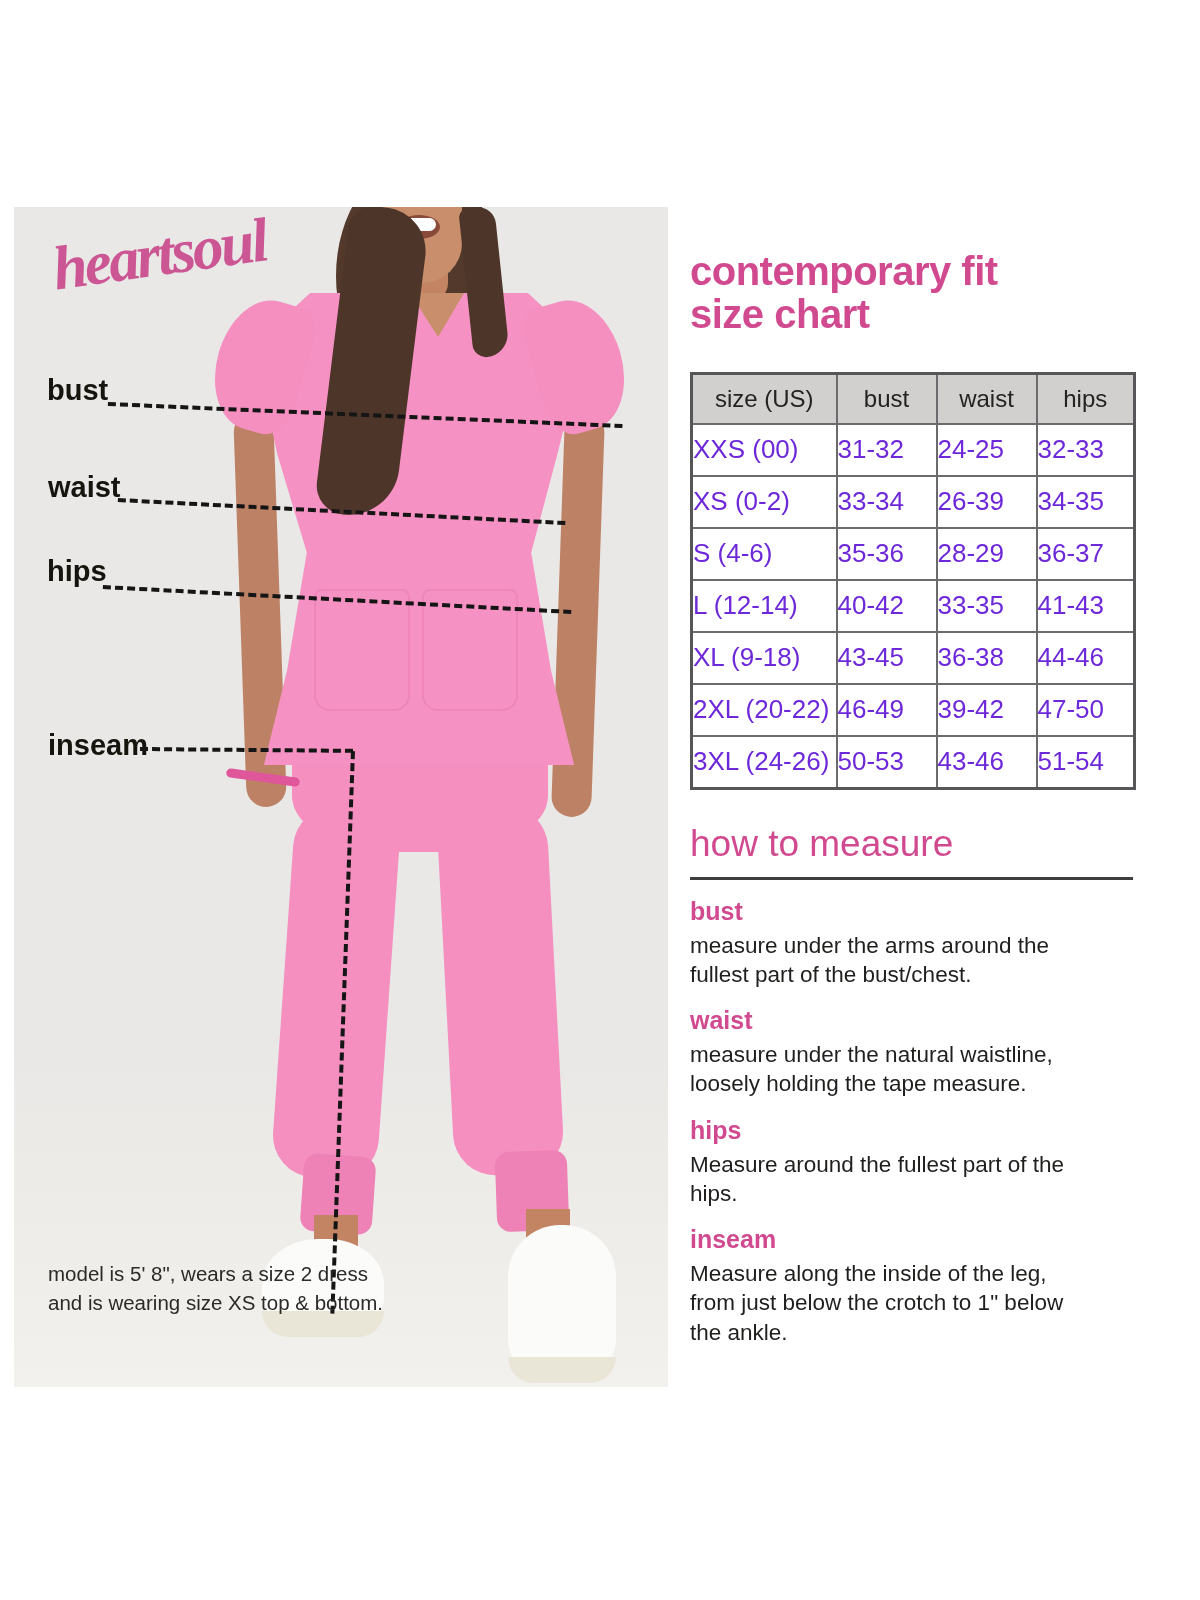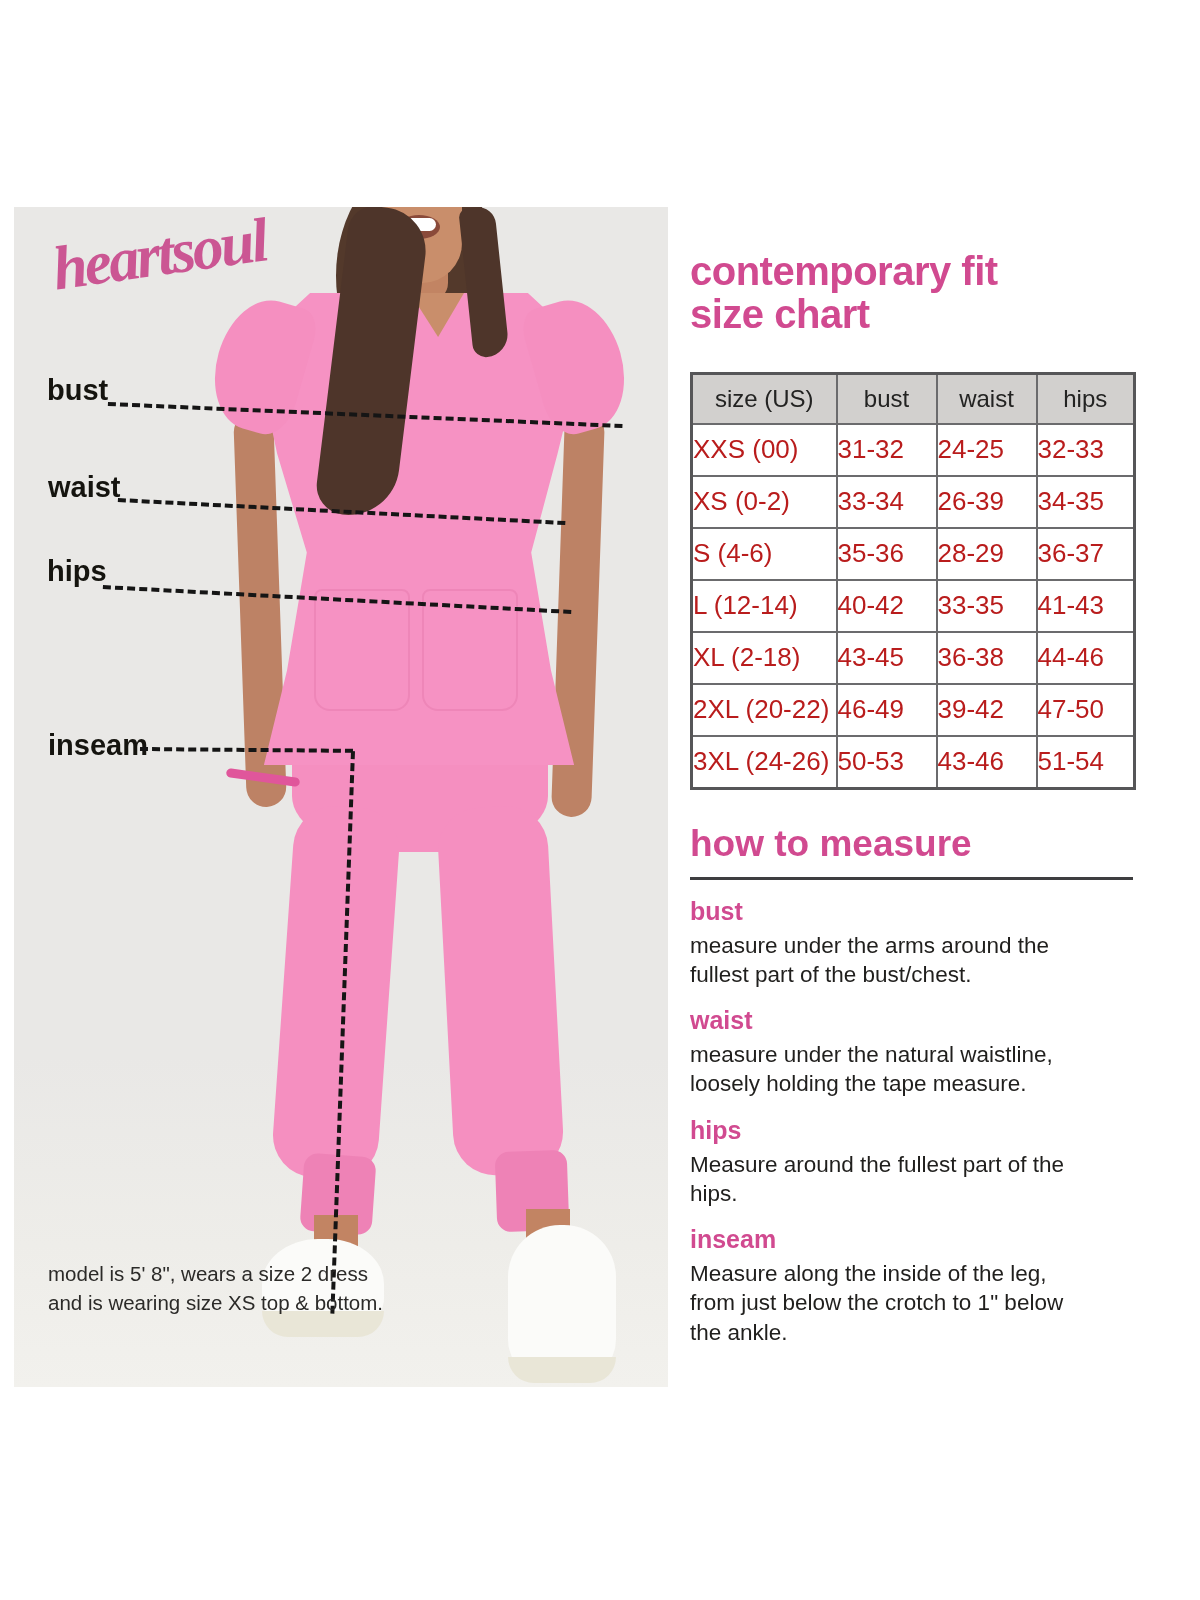--- a/index.html
+++ b/index.html
@@ -79,23 +79,23 @@
               line-height:1.4;}
 
   
   .rcol{position:absolute;left:690px;top:250px;width:447px;z-index:2;}
   .title{font-size:40px;line-height:1.07;font-weight:bold;color:#d14a90;letter-spacing:-0.5px;}
   table.size{border-collapse:collapse;table-layout:fixed;margin-top:36px;width:443px;
              border:3px solid #565658;}
   table.size th, table.size td{border:2px solid #6b6b6d;vertical-align:middle;
              white-space:nowrap;padding:0;margin-left:43px;}
   table.size th{background:#d2d0ce;height:48px;font-size:24px;font-weight:normal;color:#232322;}
-  table.size td{height:50px;font-size:26px;color:#b91c1c;}
+  table.size td{height:50px;font-size:26px;color:#6d28d9;}
   .c0{width:145px;}.c1{width:100px;}.c2{width:100px;}.c3{width:98px;}
-  .htm-title{margin-top:33px;font-size:37px;font-weight:bold;color:#d14a90;}
+  .htm-title{margin-top:33px;font-size:37px;font-weight:normal;color:#d14a90;}
   .divider{margin-top:12px;border-top:3px solid #3e3e40;width:443px;}
   .mi-label{margin-top:17px;font-size:25px;font-weight:bold;color:#d14a90;}
   .mi-text{margin-top:5px;font-size:22.5px;color:#201f1d;line-height:1.3;width:398px;}
 </style>
 </head>
 <body>
 
 <div class="page">
 
   <div class="photo">
@@ -187,21 +187,21 @@
             <td>28-29</td>
             <td>36-37</td>
           </tr>
           <tr>
             <td>L (12-14)</td>
             <td>40-42</td>
             <td>33-35</td>
             <td>41-43</td>
           </tr>
           <tr>
-            <td>XL (2-18)</td>
+            <td>XL (9-18)</td>
             <td>43-45</td>
             <td>36-38</td>
             <td>44-46</td>
           </tr>
           <tr>
             <td>2XL (20-22)</td>
             <td>46-49</td>
             <td>39-42</td>
             <td>47-50</td>
           </tr>

